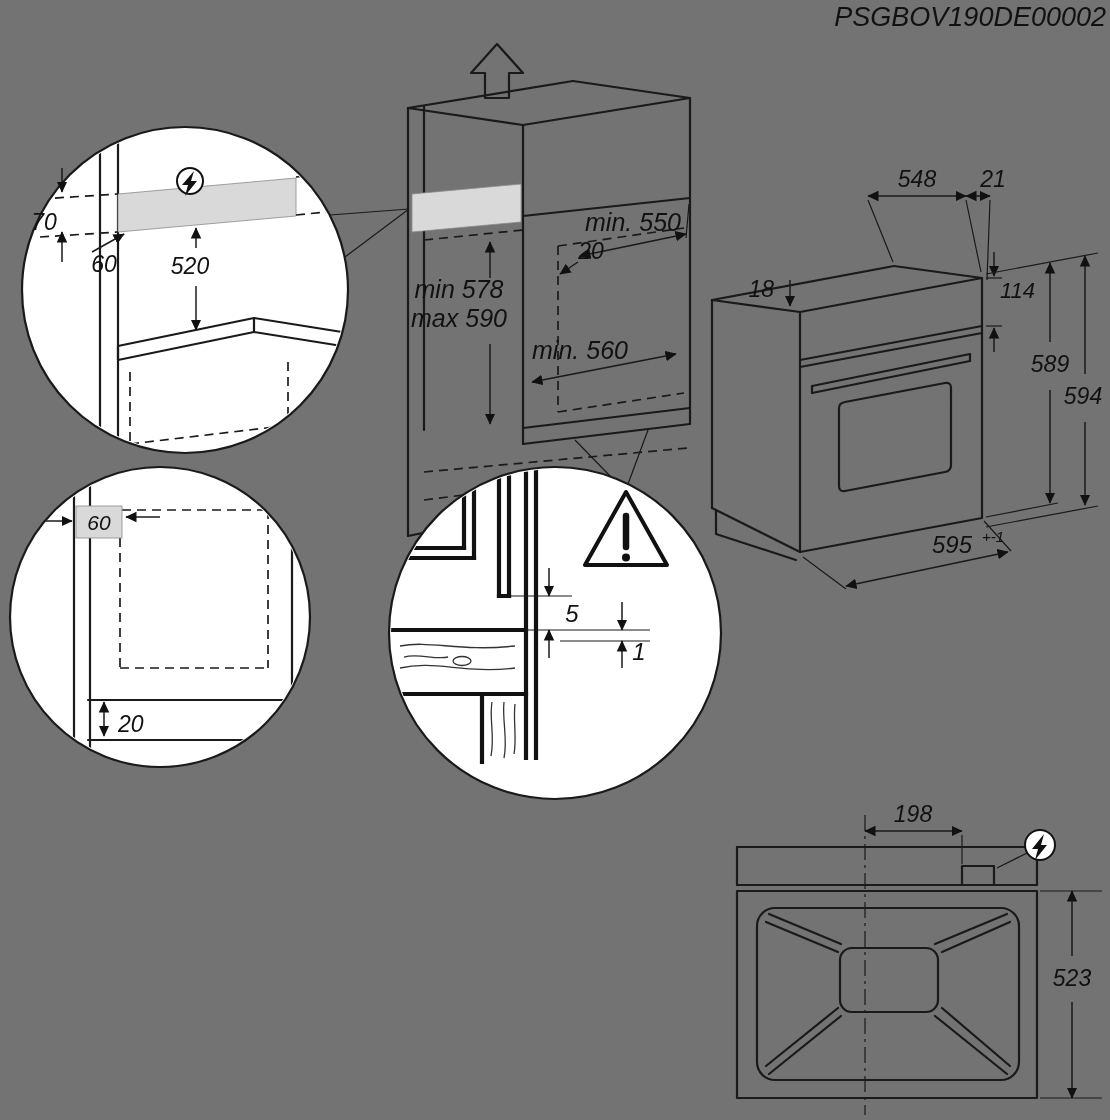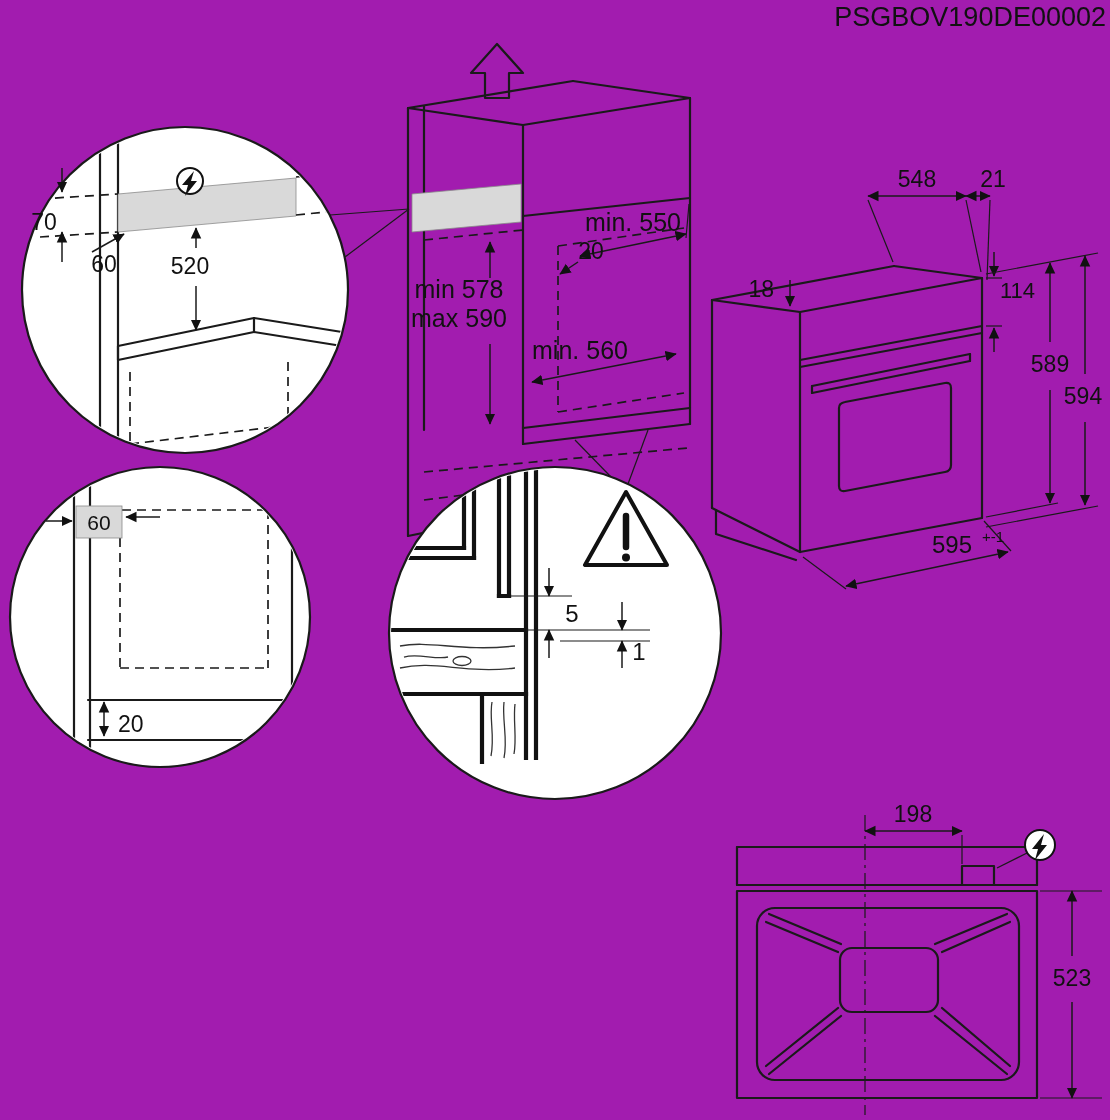--- a/index.html
+++ b/index.html
@@ -1,16 +1,16 @@
 <!DOCTYPE html>
 <html><head>
 <meta charset="utf-8">
 <style>
   html,body{margin:0;padding:0;background:#fff;}
-  #canvas{width:1110px;height:1120px;position:relative;background:#a21caf;overflow:hidden;}
+  #canvas{width:1110px;height:1120px;position:relative;background:#737373;overflow:hidden;font-style:italic;}
   svg{display:block;}
   .ln{fill:none;stroke:#1a1a1a;stroke-width:2.2;stroke-linecap:round;stroke-linejoin:round;}
   .lt{fill:none;stroke:#1a1a1a;stroke-width:1.2;}
   .dim{fill:none;stroke:#1a1a1a;stroke-width:1.5;}
   .dash{fill:none;stroke:#1a1a1a;stroke-width:1.7;stroke-dasharray:9 6;}
   .thick{fill:none;stroke:#111;stroke-width:4.2;stroke-linecap:square;}
   .grain{fill:none;stroke:#333;stroke-width:1.3;}
   .gray{fill:#d9d9d9;stroke:#8a8a8a;stroke-width:0.8;}
   .cl{fill:#fff;stroke:#1a1a1a;stroke-width:2.2;}
   .cline{fill:none;stroke:#1a1a1a;stroke-width:1.2;stroke-dasharray:16 5 3 5;}

